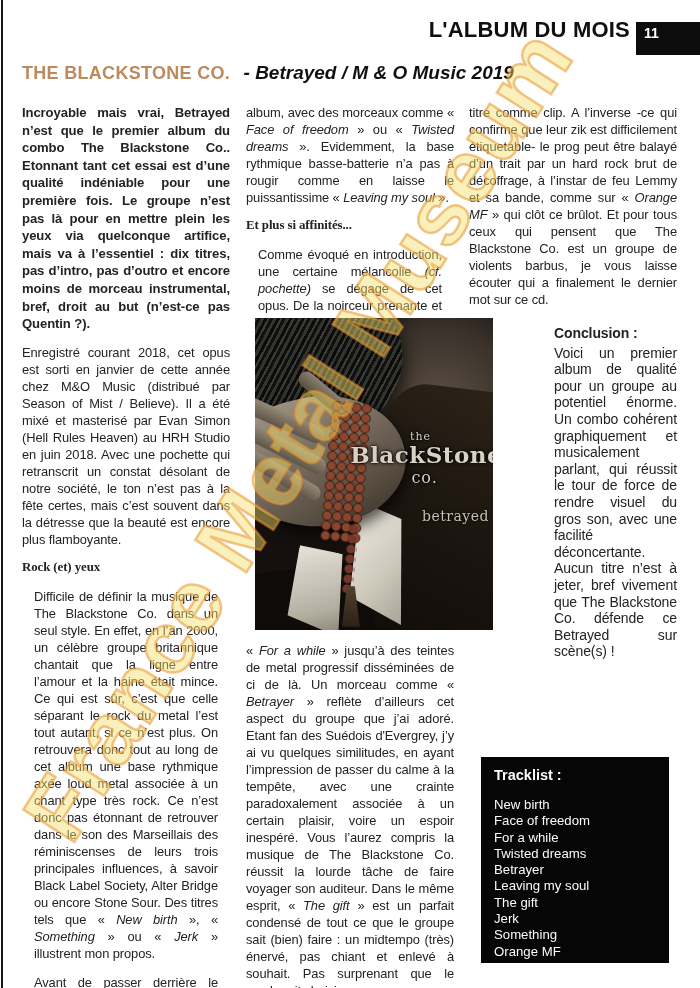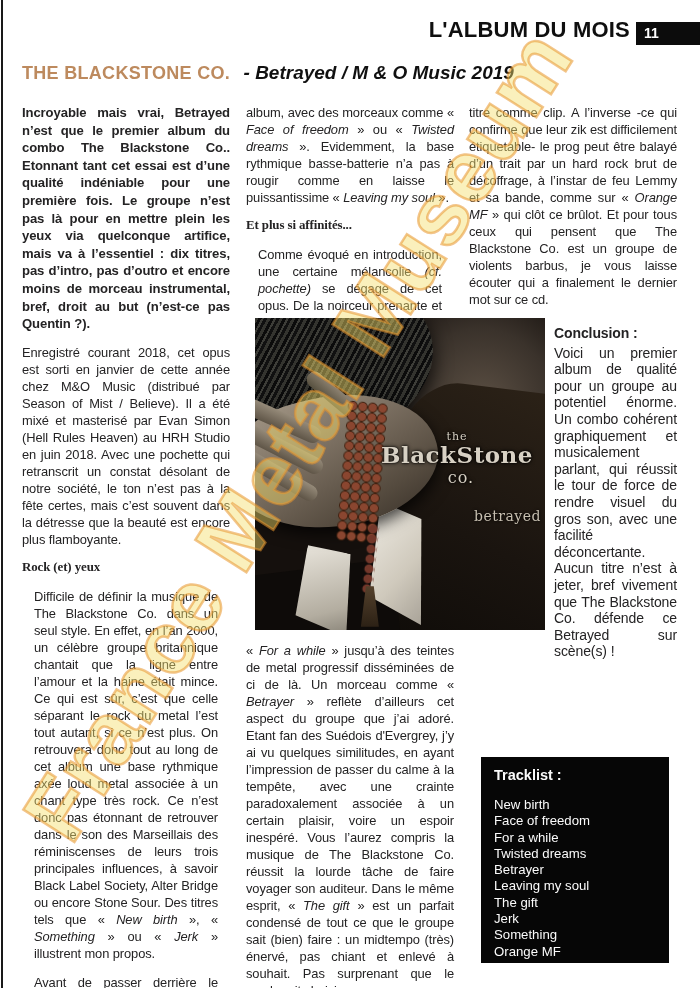--- a/index.html
+++ b/index.html
@@ -16,21 +16,21 @@
 
   .left-rule { position:absolute; left:1px; top:0; width:2px; height:988px; background:#191919; }
 
   
   .section-title {
     position:absolute; top:17px; right:70px;
     font-size:22px; font-weight:700; color:#0f0f0f; letter-spacing:0.2px;
     white-space:nowrap;
   }
   .page-num-box {
-    position:absolute; top:22px; right:0; width:64px; height:23px;
+    position:absolute; top:22px; right:0; width:64px; height:33px;
     background:#0c0c0c; color:#fff;
     font-size:14px; font-weight:700; line-height:23px; padding-left:8px;
   }
 
   
   .article-title { position:absolute; left:22px; top:62px; white-space:nowrap; }
   .band-name { color:var(--accent,#bd8a5e); font-weight:700; font-size:18px; letter-spacing:0.3px; }
   .release-name { color:#101010; font-weight:700; font-style:italic; font-size:19px; margin-left:9px; }
 
   
@@ -52,21 +52,21 @@
 
   .conclusion-block {
     position:absolute; left:554px; top:325px; width:123px;
     font-size:14px; line-height:16.6px; letter-spacing:-0.1px;
     text-align:justify; color:#242324;
   }
   .conclusion-title { font-weight:700; margin-bottom:3px; }
 
   
   .album-cover {
-    position:absolute; left:255px; top:318px; width:290px; height:312px;
+    position:absolute; left:255px; top:318px; width:238px; height:312px;
     background:#15100d; overflow:hidden; z-index:4;
   }
   .cover-bg { position:absolute; inset:0;
     background:radial-gradient(ellipse 160px 170px at 78% 28%, #5c5044 0%, #3a322b 45%, #15100d 78%); }
   .scarf {
     position:absolute; left:-14%; top:-12%; width:76%; height:52%;
     transform:rotate(-9deg); border-radius:18% 48% 52% 40%;
     background:repeating-linear-gradient(127deg,#34342f 0 3px,#0b0b0b 3px 6px,#3d3d38 6px 8px,#101010 8px 11px);
     box-shadow:0 8px 18px rgba(0,0,0,.7);
   }

